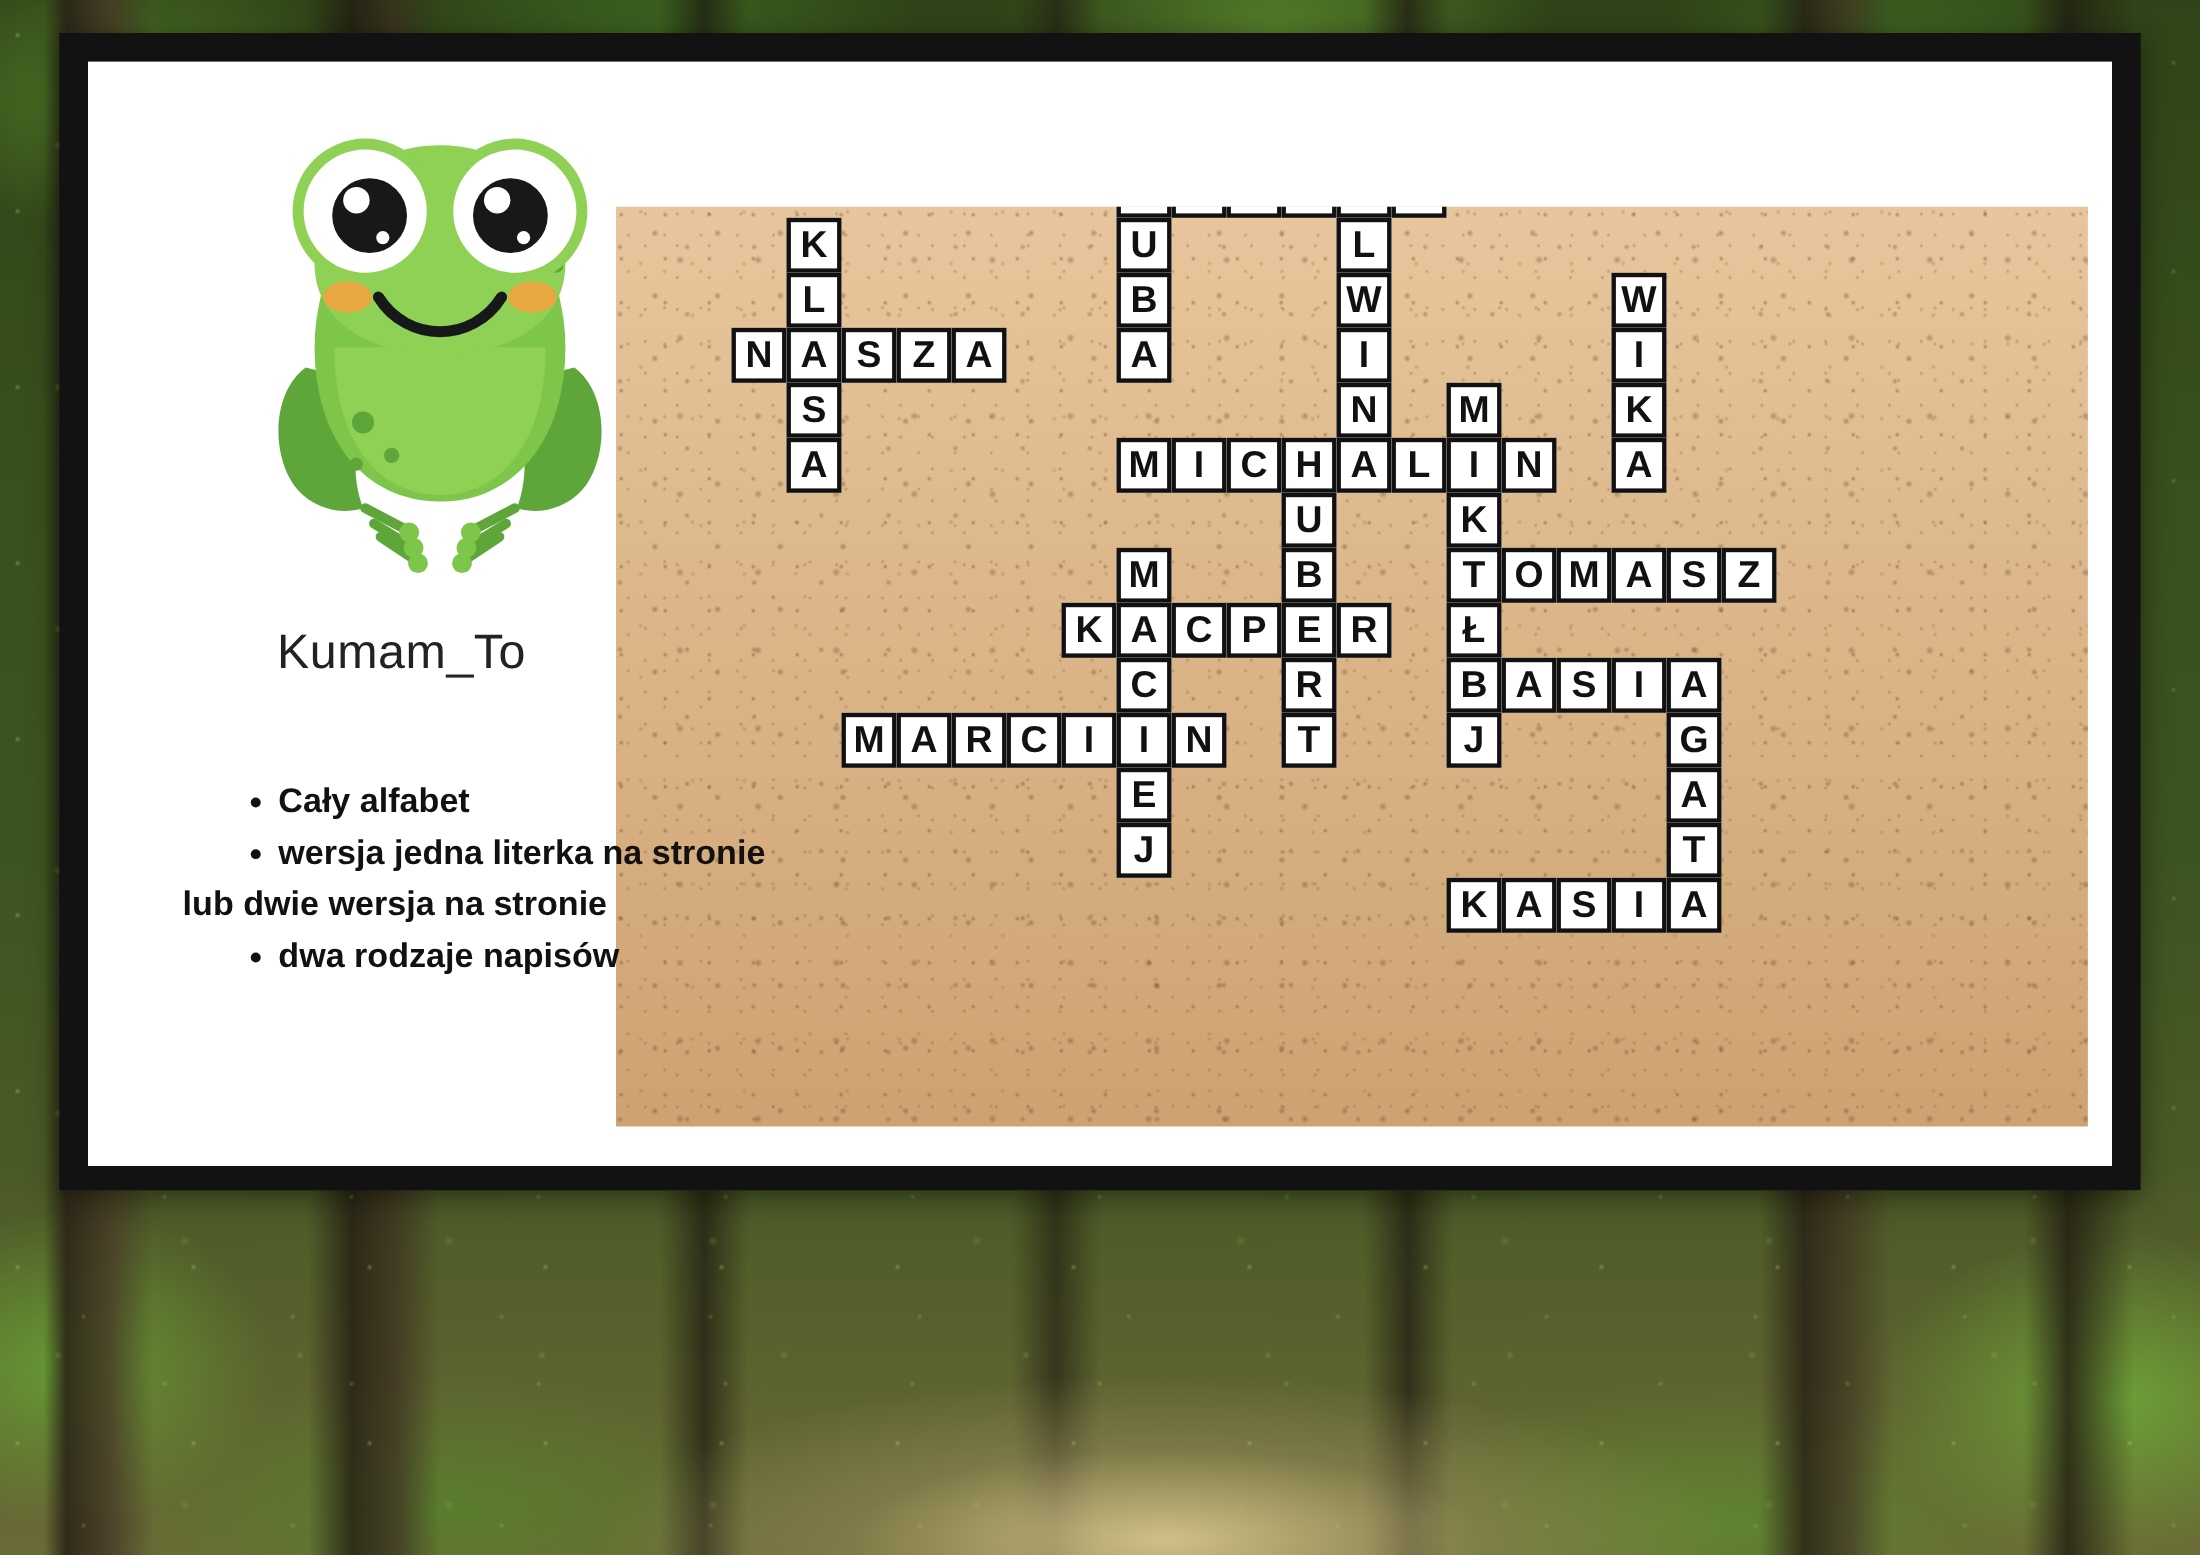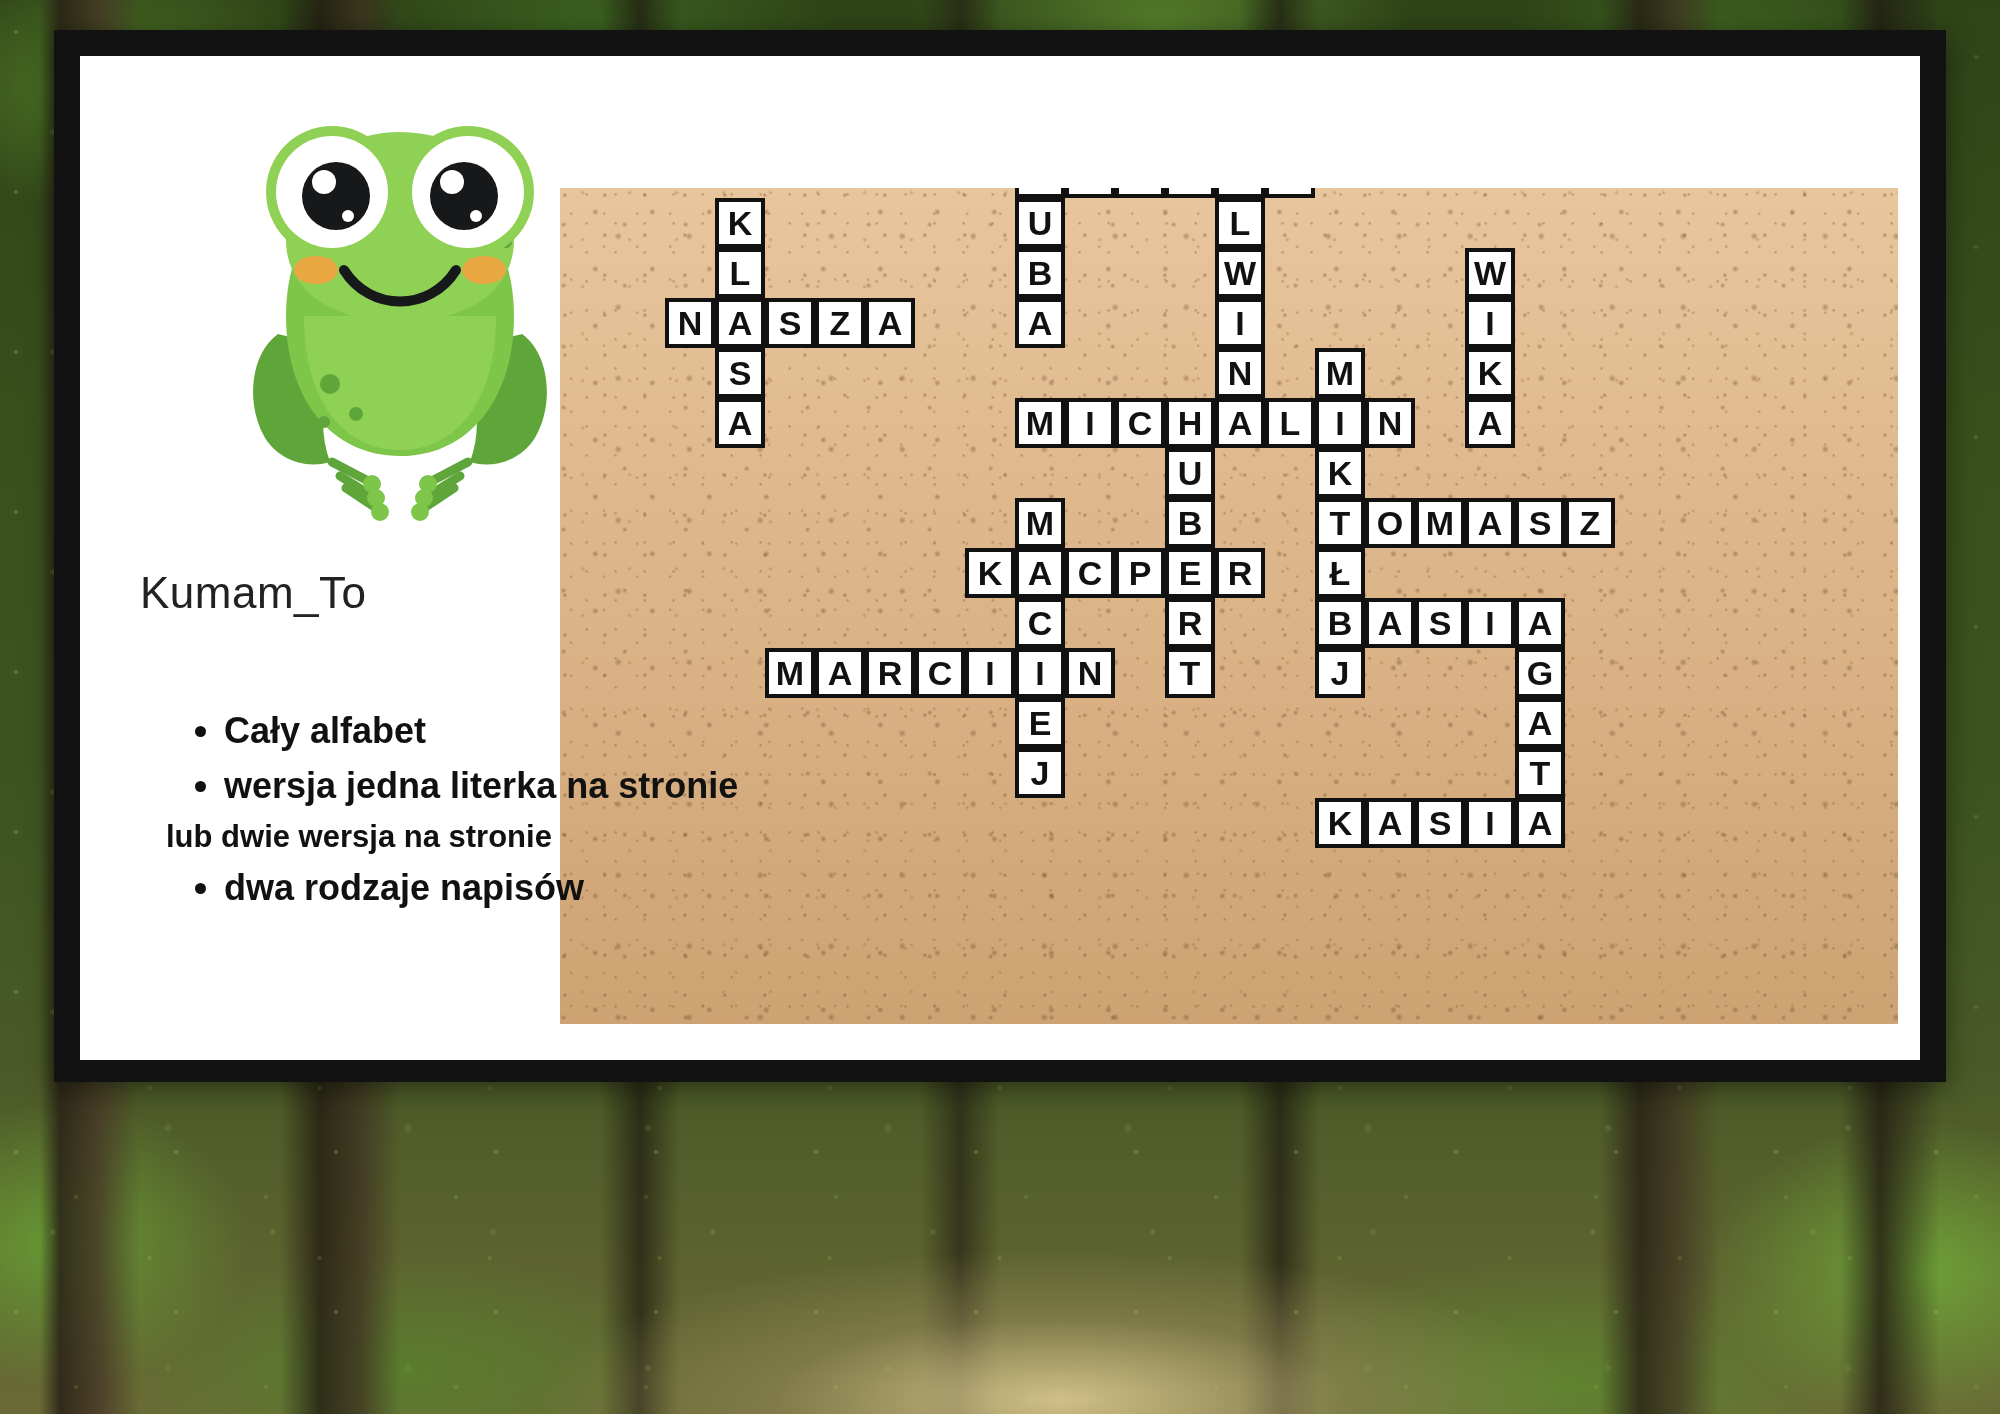--- a/index.html
+++ b/index.html
@@ -68,29 +68,30 @@
 
   
   .left{
     position:absolute; left:0; top:0; width:540px; height:100%;
   }
   .frog{
     position:absolute; left:140px; top:28px; width:360px; height:440px;
   }
   .brand{
     position:absolute; left:60px; top:512px; width:450px;
+    text-align:center;
     font-size:44px; color:#222; letter-spacing:.5px;
   }
 
   .bullets{
     position:absolute; left:86px; top:648px; width:1330px;
     color:#111;
   }
   ul.b{ margin:0; padding-left:58px; list-style:disc; }
-  ul.b li{ font-size:36px; font-weight:bold; line-height:1.52; }
+  ul.b li{ font-size:31px; font-weight:bold; line-height:1.52;margin-left:29px; }
   .plain{ font-size:31px; font-weight:bold; line-height:1.52; margin-left:0; }
 
   
   .title{
     position:absolute; left:560px; top:52px; width:1020px;
     text-align:center;
     font-size:80px; font-weight:bold; color:#000;
     letter-spacing:-1px;
     line-height:1;
   }

